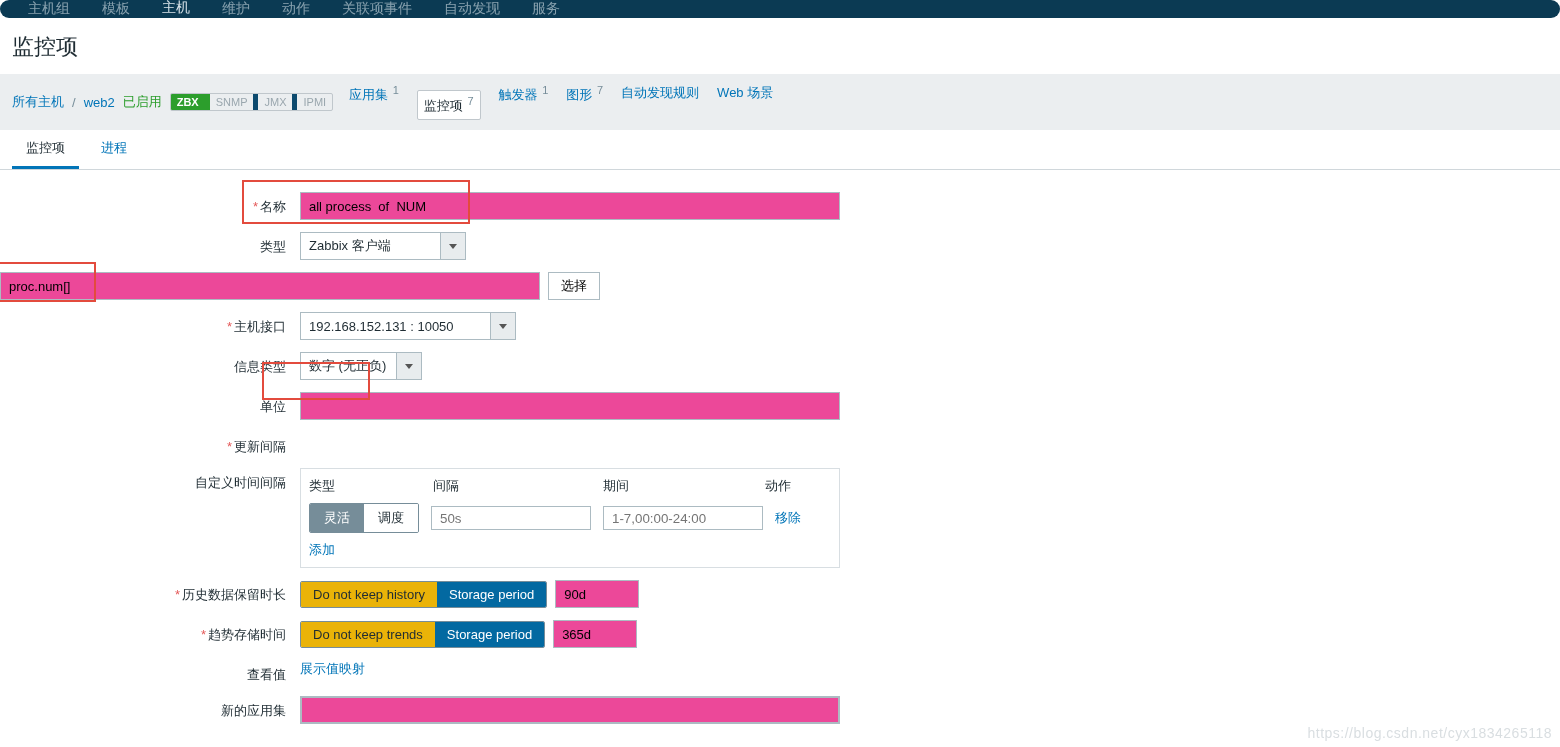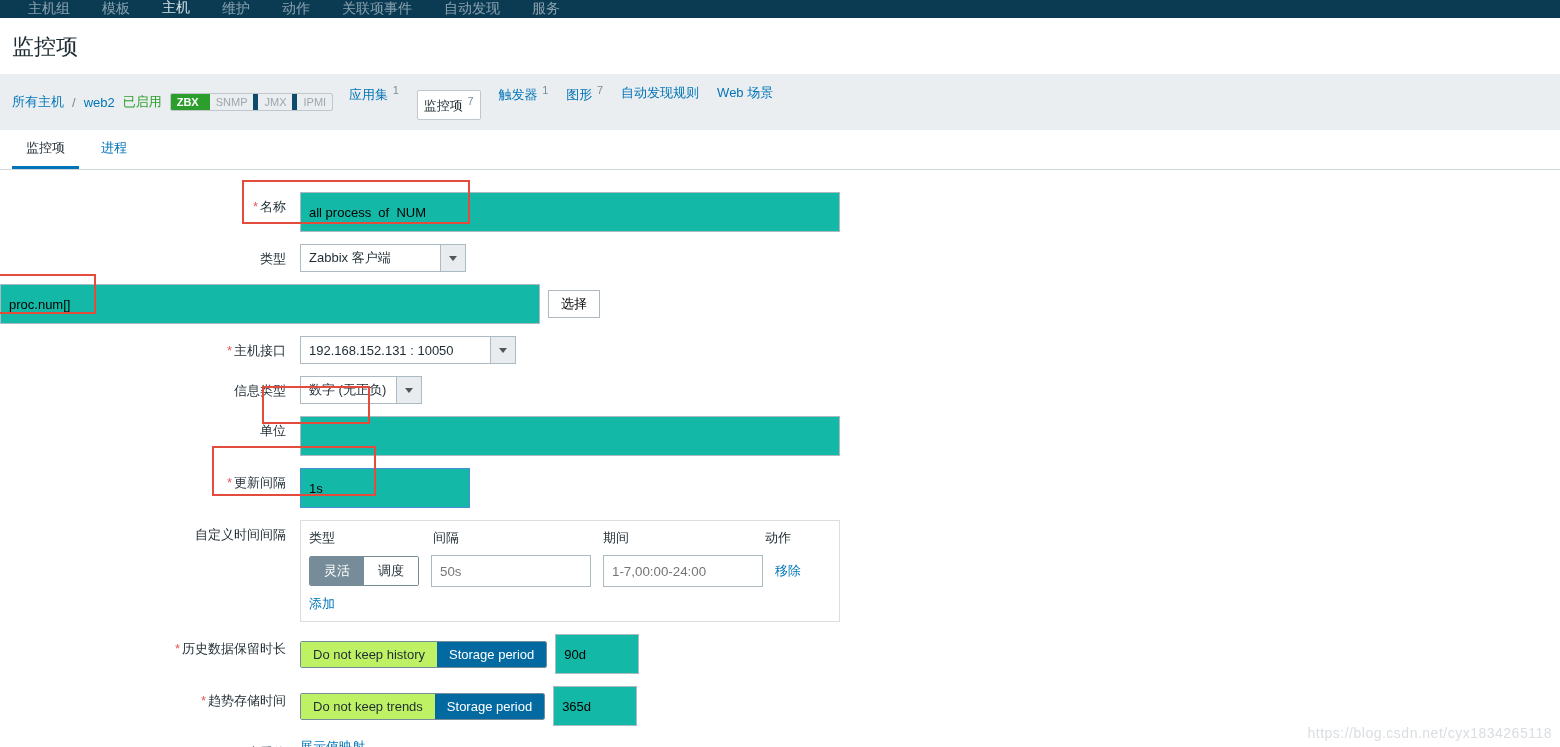--- a/index.html
+++ b/index.html
@@ -1,20 +1,20 @@
 <!DOCTYPE html>
 <html><head>
 <meta charset="utf-8">
 <style>
   * { box-sizing: border-box; margin: 0; padding: 0; }
   html, body { width: 1560px; font-family: Arial, "Microsoft YaHei", sans-serif; font-size: 13px; color: #1f2c33; background: #fff; }
   a { color: #0275b8; text-decoration: none; cursor: pointer; }
 
   
-  .topnav { background: #0b3a53; height: 18px; display: flex; align-items: center; padding: 0 12px; color: #fff; }
+  .topnav { background: #0b3a53; height: 18px; display: flex; align-items: center; padding: 0 12px; color: #fff; border-radius: 9px; }
   .topnav-item { color: #d9e4ea; padding: 3px 16px 3px; font-size: 14px; cursor: pointer; opacity: .6; }
   .topnav-item.active { border-bottom: 3px solid #fff; opacity: 1; }
 
   
   .page-title-bar { padding: 14px 12px 12px; font-size: 22px; font-weight: 400; background:#fff; }
 
   
   .hostbar { background: #ebeef0; padding: 10px 12px; display: flex; align-items: center; gap: 8px; font-size: 13px; }
   .sep { color: #768d99; }
   .status-green { color: #2c9e2c; }
@@ -36,46 +36,46 @@
   .form-wrap { padding: 22px 0 40px; }
   .form-row { display: flex; align-items: flex-start; margin-bottom: 12px; }
   .form-label { width: 300px; text-align: right; padding-right: 14px; padding-top: 6px; color: #1f2c33; }
   .form-label .req { color: #e45959; margin-right: 2px; }
   .form-field { display: flex; align-items: center; gap: 8px; position: relative; }
 
   input[type=text].txt, .sel, .btn, .selwrap {
     font-family: inherit; font-size: 13px;
   }
   input[type=text].txt {
-    height: 40px; border: 1px solid #acbbc2; padding: 0 8px; background:#14b8a6;
+    height: 28px; border: 1px solid #acbbc2; padding: 0 8px; background:#ec4899;
   }
   .txt-lg { width: 540px; }
   .txt-sm { width: 170px; }
   .txt-xs { width: 84px; }
 
   .selwrap { display:inline-flex; align-items:stretch; }
   .selwrap .seltext { border:1px solid #acbbc2; border-right:none; height:28px; padding:0 8px; display:inline-flex; align-items:center; background:#fff; }
   .selwrap .selbtn  { width:26px; height:28px; border:1px solid #acbbc2; background:#e8ecee; display:inline-flex; align-items:center; justify-content:center; cursor:pointer; }
   .chev { width:0;height:0;border-left:4px solid transparent;border-right:4px solid transparent;border-top:5px solid #555; }
 
   .btn { height:28px; border:1px solid #acbbc2; background:#fff; padding:0 12px; cursor:pointer; }
 
   
   .intervals { border:1px solid #d8dee2; padding:8px 10px 8px 0; }
   .int-head { display:flex; gap:70px; padding:0 0 8px 8px; color:#1f2c33; }
   .int-row  { display:flex; align-items:center; gap:12px; padding-left:8px; }
   .seg { display:inline-flex; border:1px solid #768d99; border-radius:2px; overflow:hidden; }
   .seg span { padding:5px 14px; cursor:pointer; background:#fff; color:#1f2c33; }
   .seg span.on { background:#768d99; color:#fff; }
-  .int-text { height:32px; border:1px solid #acbbc2; padding:0 8px; color:#999; width:160px; }
+  .int-text { height:24px; border:1px solid #acbbc2; padding:0 8px; color:#999; width:160px; }
   .addlink { padding:8px 0 0 8px; }
 
   
   .radioseg { display:inline-flex; border:1px solid #768d99; border-radius:2px; overflow:hidden; }
-  .radioseg span { padding:5px 12px; cursor:pointer; background:#bef264; }
+  .radioseg span { padding:5px 12px; cursor:pointer; background:#eab308; }
   .radioseg span.on { background:#0369a1; color:#fff; }
 
   
   .red-box { position:absolute; border:2px solid #e34b3d; pointer-events:none; }
 
   
   .green-box { border:2px solid #9fd49f; }
 
   .watermark { position:fixed; right:8px; bottom:6px; color:#d9dee1; font-size:14px; letter-spacing:.5px; pointer-events:none; }
 </style>
@@ -178,24 +178,20 @@
   <div class="form-row">
     <div class="form-label"><span>单位</span></div>
     <div class="form-field">
       <input type="text" class="txt txt-lg" value="" style="">
       <div class="red-box" style="left:-38px; top:-30px; width:108px; height:38px;"></div>
     </div>
   </div>
 
   <div class="form-row">
     <div class="form-label"><span class="req">*</span><span>更新间隔</span></div>
-    <div class="form-field">
-      <input type="text" class="txt txt-sm" style="border-color: rgb(74, 144, 217);" value="1s">
-      <div class="red-box" style="left:-88px; top:-22px; width:164px; height:50px;"></div>
-    </div>
   </div>
 
   <div class="form-row">
     <div class="form-label"><span>自定义时间间隔</span></div>
     <div class="form-field">
       <div class="intervals" style="width:540px">
         <div class="int-head">
           <span>类型</span>
           <span style="margin-left:28px">间隔</span>
           <span style="margin-left:74px">期间</span>

